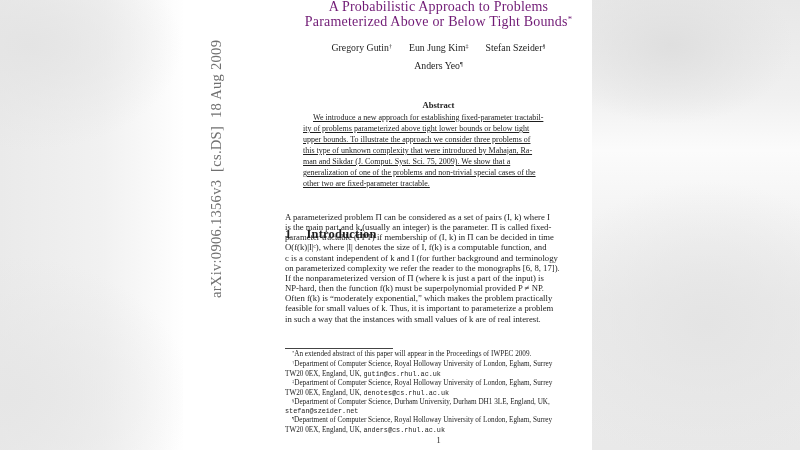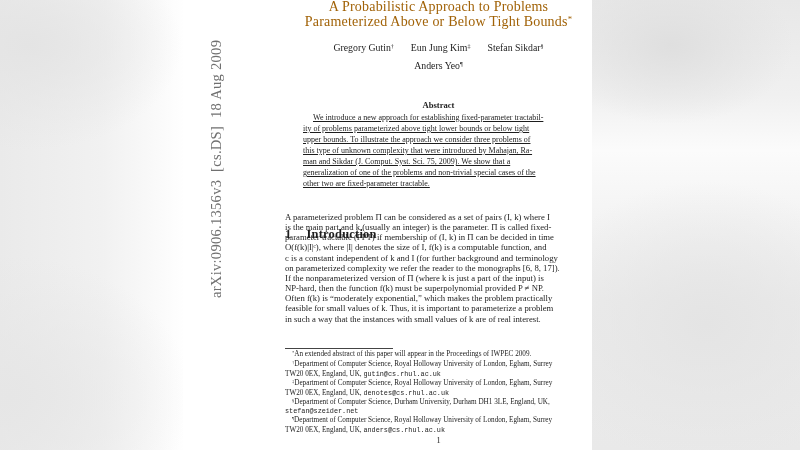--- a/index.html
+++ b/index.html
@@ -28,21 +28,21 @@
   }
   .arxiv-stamp {
     position:absolute; left:202px; top:26px; width:28px; height:286px;
     writing-mode:vertical-rl; transform:rotate(180deg);
     font-size:14.5px; line-height:28px; letter-spacing:0.3px;
     color:#707070; white-space:pre; text-align:center;
   }
   .content { position:absolute; left:285px; top:0; width:307px; height:450px; }
   .title {
     position:absolute; top:0; left:0; right:0; text-align:center;
-    font-size:14px; line-height:14.5px; letter-spacing:0.2px; color:#a16207;
+    font-size:14px; line-height:14.5px; letter-spacing:0.2px; color:#701a75;
   }
   sup.mark { font-size:62%; vertical-align:baseline; position:relative; top:-0.45em; }
   .authors-row {
     position:absolute; top:42px; left:0; right:0;
     display:flex; justify-content:center; gap:17px; font-size:9.8px;
   }
   .author-row-2 {
     position:absolute; top:60px; left:0; right:0; text-align:center; font-size:9.8px;
   }
   .abstract-heading {
@@ -85,21 +85,21 @@
   <div class="content">
 
     <div class="title">
       <div>A Probabilistic Approach to Problems</div>
       <div><span>Parameterized Above or Below Tight Bounds</span><sup class="mark">*</sup></div>
     </div>
 
     <div class="authors-row">
       <span class="author"><span>Gregory Gutin</span><sup class="mark">†</sup></span>
       <span class="author"><span>Eun Jung Kim</span><sup class="mark">‡</sup></span>
-      <span class="author"><span>Stefan Sikdar</span><sup class="mark">§</sup></span>
+      <span class="author"><span>Stefan Szeider</span><sup class="mark">§</sup></span>
     </div>
     <div class="author-row-2">
       <span>Anders Yeo</span><sup class="mark">¶</sup>
     </div>
 
     <div class="abstract-heading">Abstract</div>
     <div class="abstract-text">We introduce a new approach for establishing fixed-parameter tractabil-
 ity of problems parameterized above tight lower bounds or below tight
 upper bounds. To illustrate the approach we consider three problems of
 this type of unknown complexity that were introduced by Mahajan, Ra-

